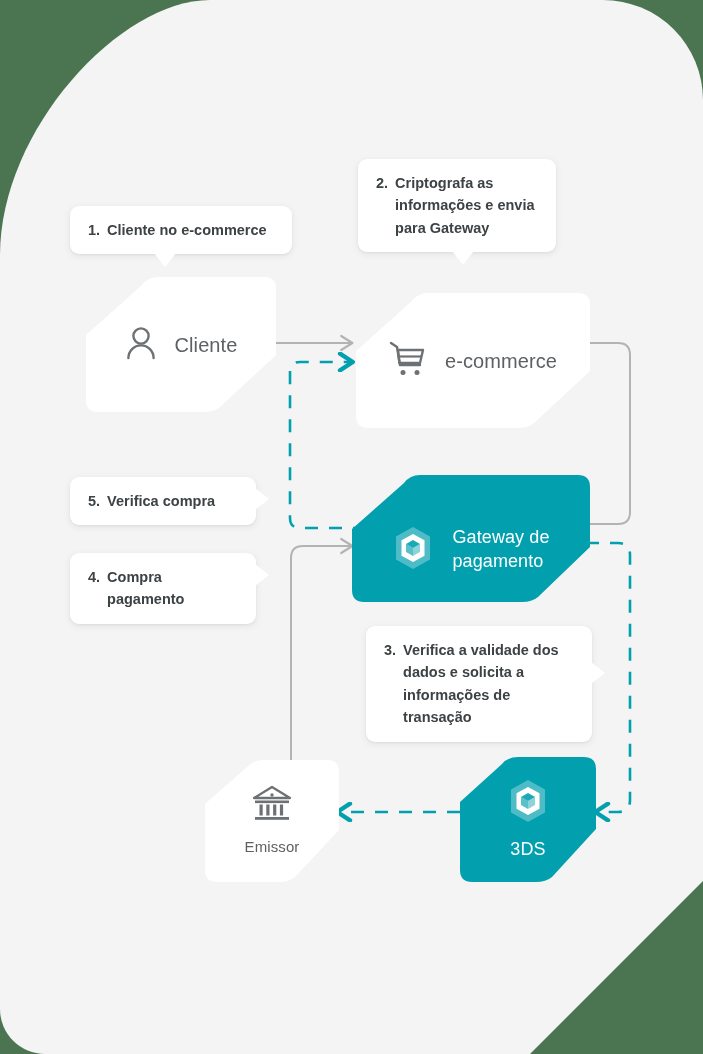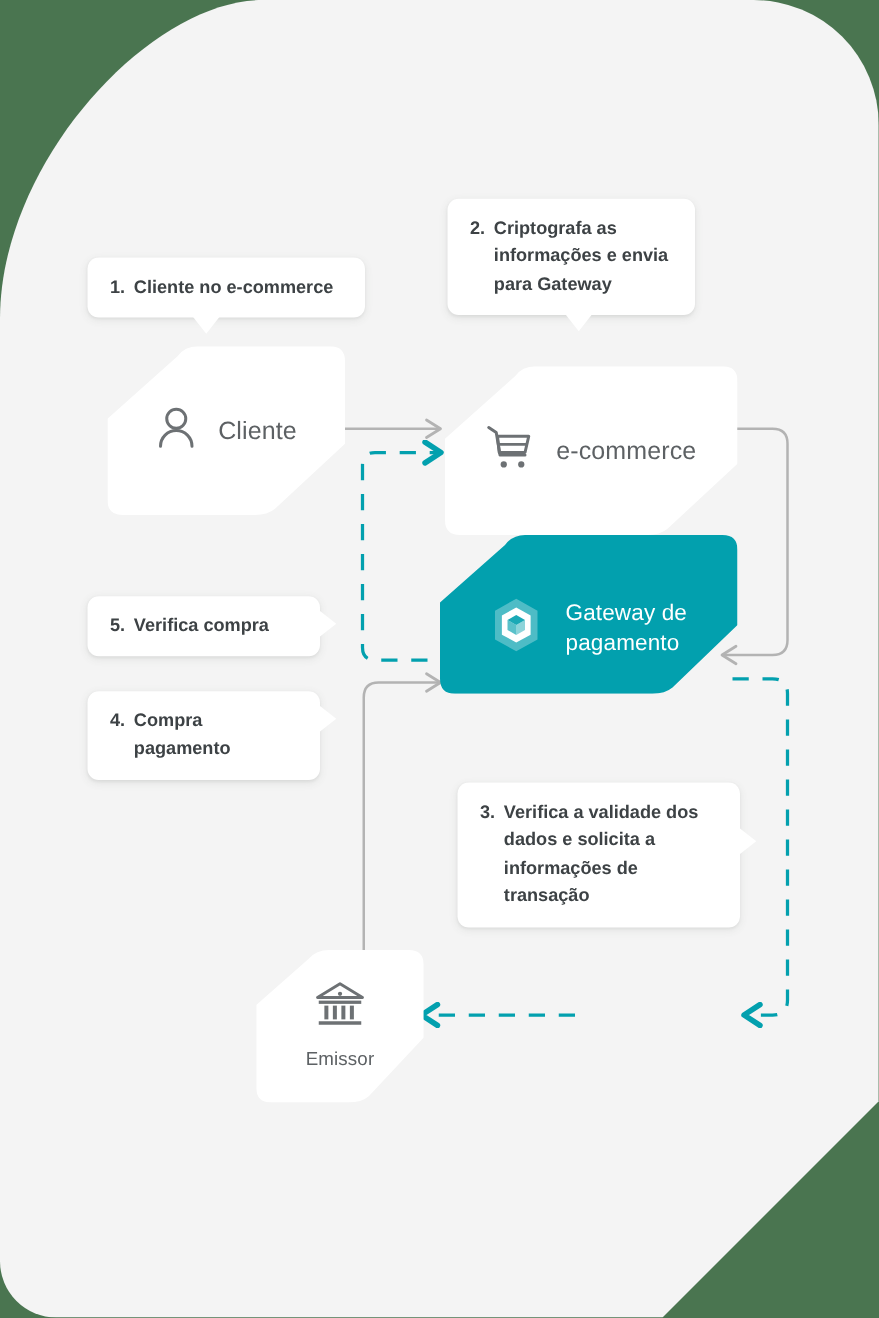--- a/index.html
+++ b/index.html
@@ -166,21 +166,21 @@
           <path d="M9 9 L34 9 L31 22 L10.4 22 Z" fill="none" stroke="#6d7174" stroke-width="2.4" stroke-linejoin="round"></path>
           <path d="M9 15.5 L33 15.5" fill="none" stroke="#6d7174" stroke-width="2.2"></path>
           <circle cx="14" cy="31.5" r="2.5" fill="#6d7174"></circle>
           <circle cx="28" cy="31.5" r="2.5" fill="#6d7174"></circle>
         </svg>
       </span>
       <span class="node-label">e-commerce</span>
     </div>
   </div>
 
-  <div class="node teal" style="left:352px; top:428px; width:238px; height:149px;">
+  <div class="node teal" style="left:352px; top:475px; width:238px; height:149px;">
     <div class="nodeshape">
       <svg width="238" height="127" viewBox="0 0 238 127">
         <path d="M 52 8 Q 58 0 68 0 L 226 0 Q 238 0 238 12 L 238 72
                  L 186 122 Q 180 127 170 127 L 12 127 Q 0 127 0 115 L 0 54 Z" fill="#02a0ae"></path>
       </svg>
     </div>
     <div class="nodeinner">
       <span class="icon">
         <svg width="42" height="46" viewBox="0 0 42 46">
           <path d="M21 2 L38 11.5 L38 34.5 L21 44 L4 34.5 L4 11.5 Z" fill="#ffffff" fill-opacity="0.30"></path>
@@ -212,20 +212,40 @@
           <rect x="15.3" y="19.5" width="3.2" height="11" fill="#6d7174"></rect>
           <rect x="22.1" y="19.5" width="3.2" height="11" fill="#6d7174"></rect>
           <rect x="28.9" y="19.5" width="3.2" height="11" fill="#6d7174"></rect>
           <rect x="4" y="32" width="34" height="2.8" fill="#6d7174"></rect>
         </svg>
       </span>
       <span class="node-label">Emissor</span>
     </div>
   </div>
 
+  <div class="node teal stacked" style="left:460px; top:757px; width:136px; height:125px;">
+    <div class="nodeshape">
+      <svg width="136" height="125" viewBox="0 0 136 125">
+        <path d="M 42 7 Q 48 0 58 0 L 124 0 Q 136 0 136 12 L 136 72
+                 L 92 120 Q 86 125 76 125 L 12 125 Q 0 125 0 113 L 0 45 Z" fill="#02a0ae"></path>
+      </svg>
+    </div>
+    <div class="nodeinner">
+      <span class="icon">
+        <svg width="42" height="46" viewBox="0 0 42 46">
+          <path d="M21 2 L38 11.5 L38 34.5 L21 44 L4 34.5 L4 11.5 Z" fill="#ffffff" fill-opacity="0.30"></path>
+          <path d="M21 9 L32.5 15.3 L32.5 30.7 L21 37 L9.5 30.7 L9.5 15.3 Z" fill="#ffffff"></path>
+          <path d="M21 15 L28 19 L21 23 L14 19 Z" fill="#02a0ae" fill-opacity=".9"></path>
+          <path d="M14 19 L14 27 L21 31 L21 23 Z" fill="#02a0ae" fill-opacity=".65"></path>
+          <path d="M28 19 L28 27 L21 31 L21 23 Z" fill="#02a0ae" fill-opacity=".45"></path>
+        </svg>
+      </span>
+      <span class="node-label">3DS</span>
+    </div>
+  </div>
 
   <div class="callout" style="left:70px; top:206px; width:222px;">
     <div class="ctext">
       <span class="cnum">1.</span>
       <span class="cbody">Cliente no e-commerce</span>
     </div>
     <span class="tail down" style="left:84px;"></span>
   </div>
 
   <div class="callout" style="left:358px; top:159px; width:198px;">

